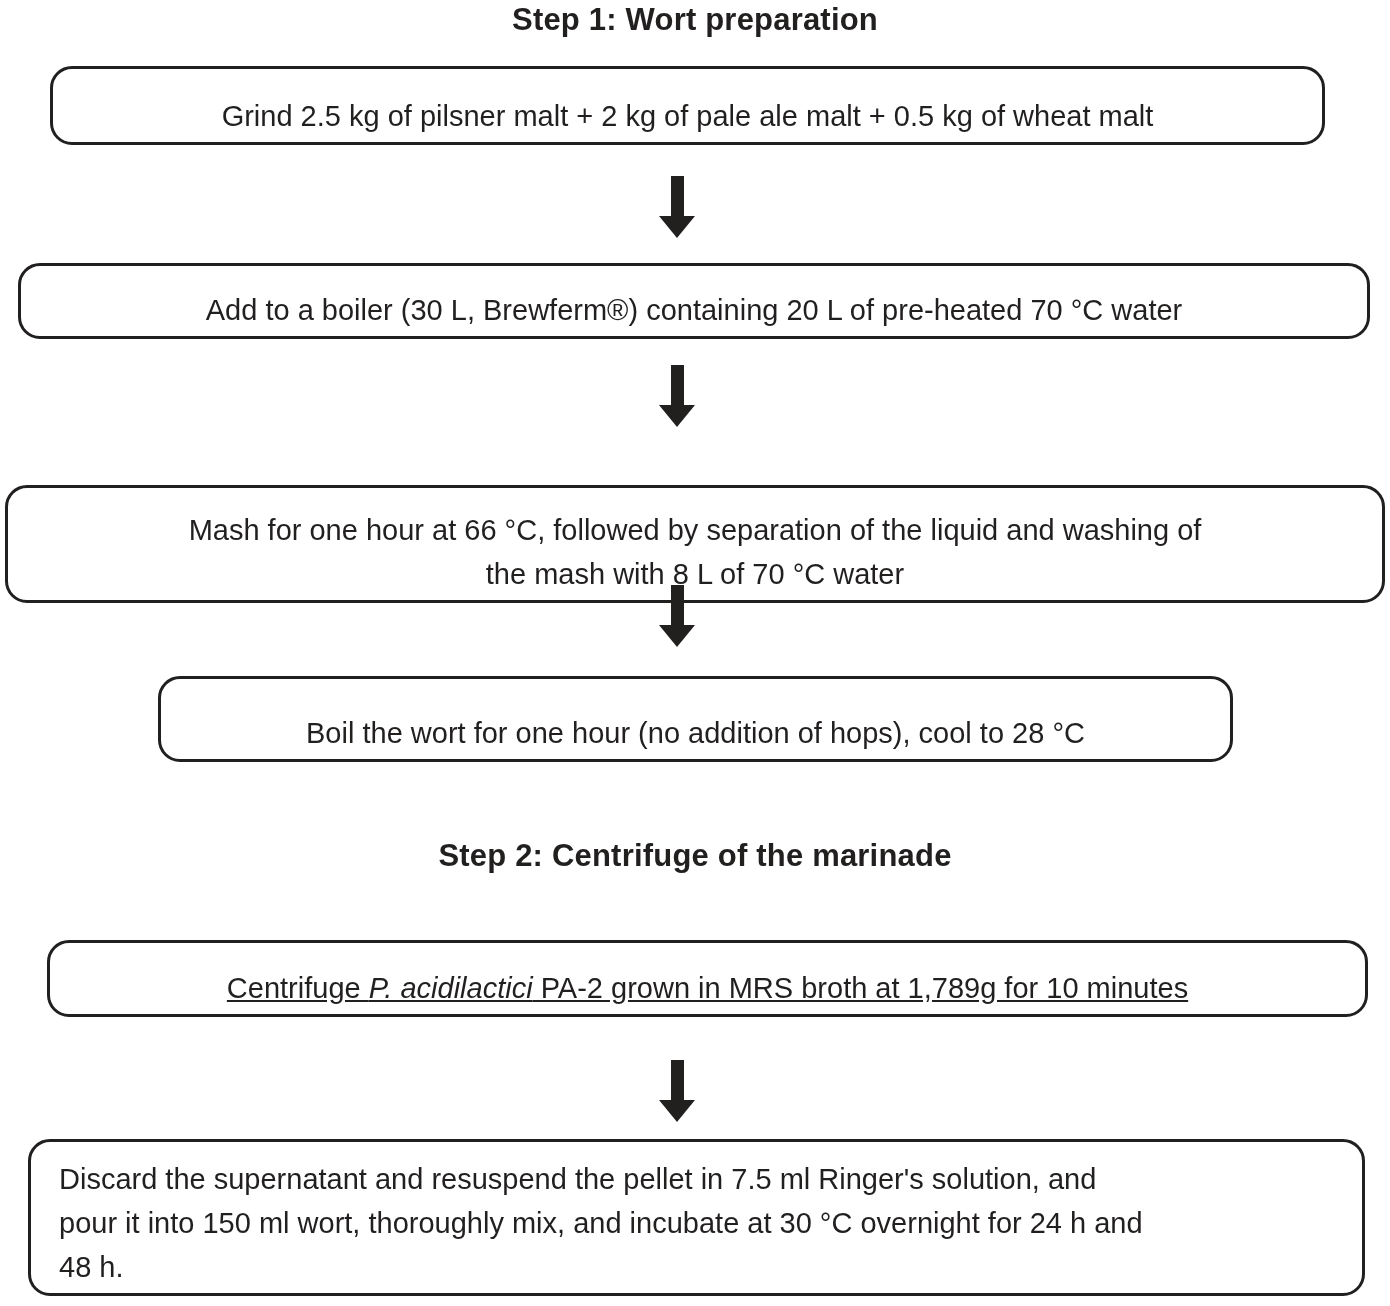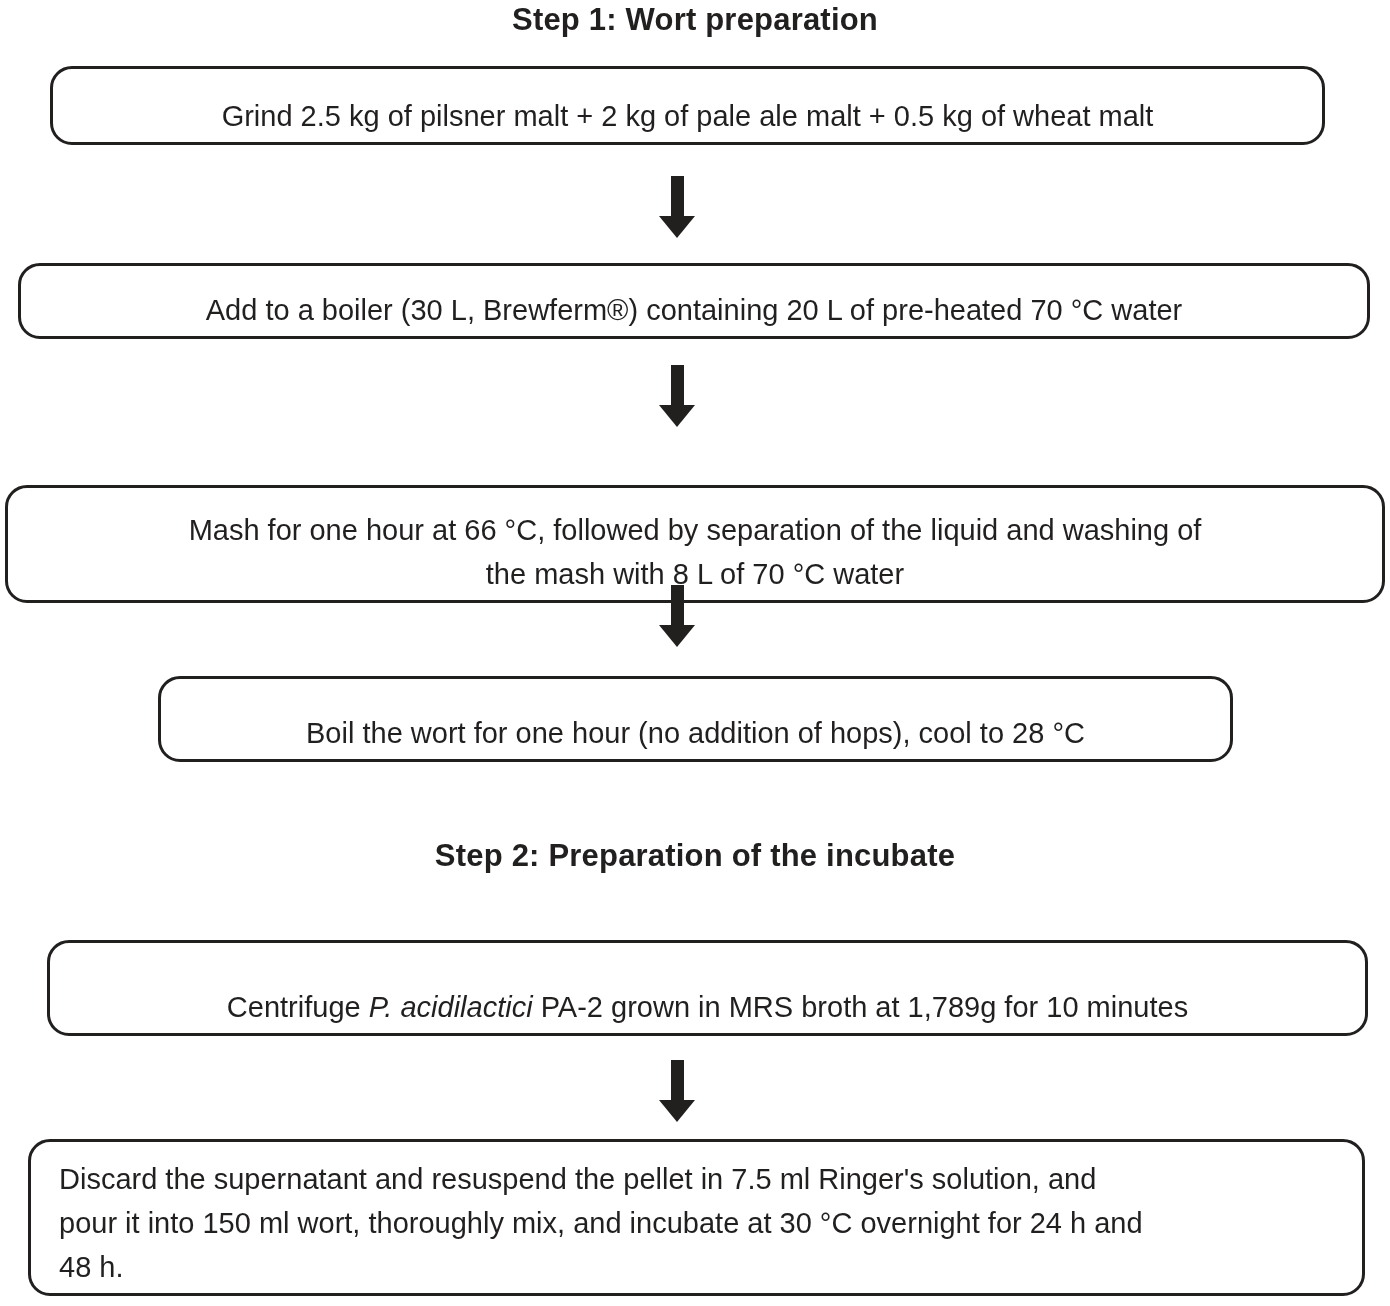--- a/index.html
+++ b/index.html
@@ -103,23 +103,23 @@
 
   <div class="arrow-down" style="left: 659px; top: 585px;">
     <div class="stem"></div>
     <div class="head"></div>
   </div>
 
   <div class="flow-box" style="left: 158px; top: 676px; width: 1075px; height: 86px;">
     <span class="box-text">Boil the wort for one hour (no addition of hops), cool to 28 °C</span>
   </div>
 
-  <div class="step-title" style="top: 838px;">Step 2: Preparation of the incubate</div>
+  <div class="step-title" style="top: 838px;">Step 2: Centrifuge of the marinade</div>
 
-  <div class="flow-box" style="left: 47px; top: 940px; width: 1321px; height: 96px;">
+  <div class="flow-box" style="left: 47px; top: 940px; width: 1321px; height: 77px; text-decoration: underline;">
     <span class="box-text"><span>Centrifuge </span><span class="italic-seg">P. acidilactici</span><span> PA-2 grown in MRS broth at 1,789g for 10 minutes</span></span>
   </div>
 
   <div class="arrow-down" style="left: 659px; top: 1060px;">
     <div class="stem"></div>
     <div class="head"></div>
   </div>
 
   <div class="flow-box align-left" style="left: 28px; top: 1139px; width: 1337px; height: 157px;">
     <span class="box-text">Discard the supernatant and resuspend the pellet in 7.5 ml Ringer's solution, and

